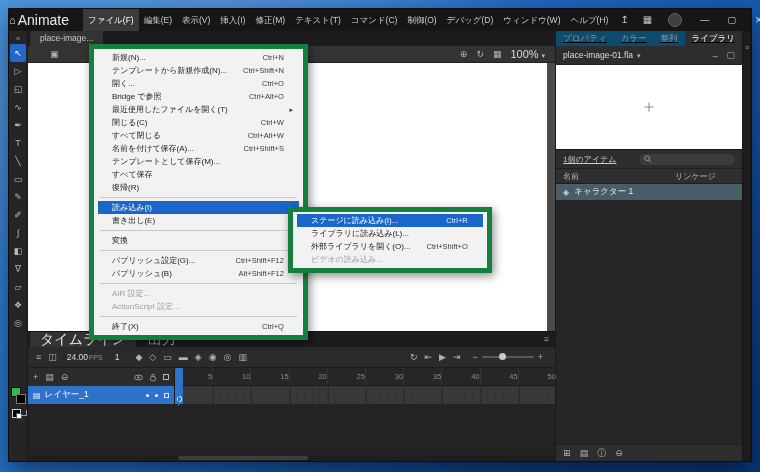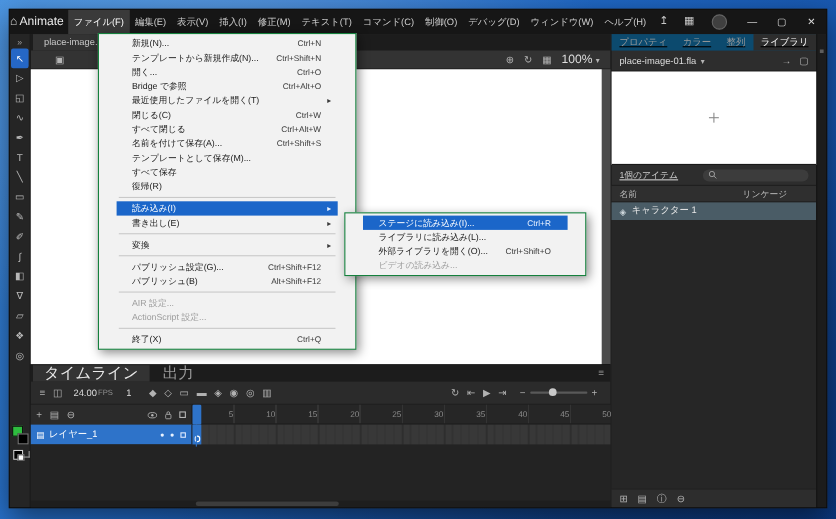--- a/index.html
+++ b/index.html
@@ -6,21 +6,21 @@
     font-family:"Liberation Sans","DejaVu Sans",sans-serif;-webkit-font-smoothing:antialiased;}
   .desktop{position:absolute;inset:0;background:linear-gradient(130deg,#3f8ee0 0%,#2068c4 45%,#0c3f90 100%);}
   .desktop::before{content:"";position:absolute;inset:0;
     background:radial-gradient(ellipse at 28% 18%,rgba(255,255,255,.22),transparent 45%),
                radial-gradient(ellipse at 75% 85%,rgba(0,0,0,.25),transparent 55%);}
   .window{position:absolute;left:8px;top:8px;width:744px;height:454px;background:#2b2b2b;
     border:1px solid #0e0e0e;box-shadow:0 10px 26px rgba(0,0,0,.5);display:flex;flex-direction:column;box-sizing:border-box;}
   
   .titlebar{flex:0 0 22px;background:#161616;display:flex;align-items:center;position:relative;}
   .home-icon{width:24px;text-align:center;color:#d5d5d5;font-size:11px;}
-  .app-name{color:#e9e9e9;font-size:11px;margin:0 4px 0 2px;}
+  .app-name{color:#e9e9e9;font-size:14px;margin:0 14px 0 2px;}
   .menubar{display:flex;align-items:center;height:100%;}
   .mb-item{color:#cfcfcf;font-size:8.5px;line-height:22px;padding:0 5px;white-space:nowrap;}
   .mb-item.open{background:#3a3a3a;color:#ffffff;}
   .tb-right{margin-left:auto;display:flex;align-items:center;height:100%;}
   .tb-icons{display:flex;align-items:center;}
   .tb-icons .gicon{font-size:10px;padding:0 7px;color:#c8c8c8;}
   .avatar{width:12px;height:12px;border-radius:50%;background:#3f3f3f;border:1px solid #646464;margin:0 9px;}
   .winbtn{width:27px;text-align:center;color:#dcdcdc;font-size:9px;line-height:22px;}
   
   .body-row{flex:1;display:flex;min-height:0;position:relative;}
@@ -114,23 +114,23 @@
   .col-name{flex:1;}
   .col-linkage{width:60px;}
   .lib-list{flex:1;background:#262626;min-height:0;}
   .lib-item{height:16px;display:flex;align-items:center;gap:5px;padding:0 7px;font-size:8.5px;color:#e8e8e8;}
   .lib-item.sel{background:#4a5c66;}
   .li-icon{font-size:8px;color:#cfd8dd;}
   .lib-bottombar{flex:0 0 16px;background:#2d2d2d;border-top:1px solid #1f1f1f;display:flex;align-items:center;gap:9px;padding:0 7px;}
   .dockstrip{flex:0 0 9px;background:#1c1c1c;border-left:1px solid #141414;text-align:center;padding-top:5px;box-sizing:border-box;}
   .dock-icon{color:#999;font-size:7px;}
   
-  .menu{position:absolute;background:#f2f2f2;border:1px solid #15803d;box-shadow:2px 3px 9px rgba(0,0,0,.45);padding:2px 16px;z-index:50;font-size:8px;}
+  .menu{position:absolute;background:#f2f2f2;border:5px solid #15803d;box-shadow:2px 3px 9px rgba(0,0,0,.45);padding:2px 4px;z-index:50;font-size:8px;margin-top:14px;}
   .file-menu{left:80px;top:21px;min-width:186px;}
-  .import-submenu{left:304px;top:184px;min-width:162px;}
+  .import-submenu{left:279px;top:184px;min-width:162px;}
   .mi{display:flex;align-items:center;height:13px;padding:0 6px 0 14px;color:#1b1b1b;white-space:nowrap;}
   .mi-label{font-size:8px;}
   .mi-short{margin-left:auto;padding-left:16px;font-size:7.5px;color:#3a3a3a;}
   .mi-arrow{width:9px;text-align:right;font-size:7px;color:#3a3a3a;visibility:hidden;}
   .mi-arrow::after{content:"▸";}
   .mi.sub .mi-arrow{visibility:visible;}
   .mi.hl{background:#1b66c9;}
   .mi.hl .mi-label{color:#ffffff;}
   .mi.hl .mi-short,.mi.hl .mi-arrow{color:#e8f1ff;}
   .mi.dis .mi-label{color:#9d9d9d;}

